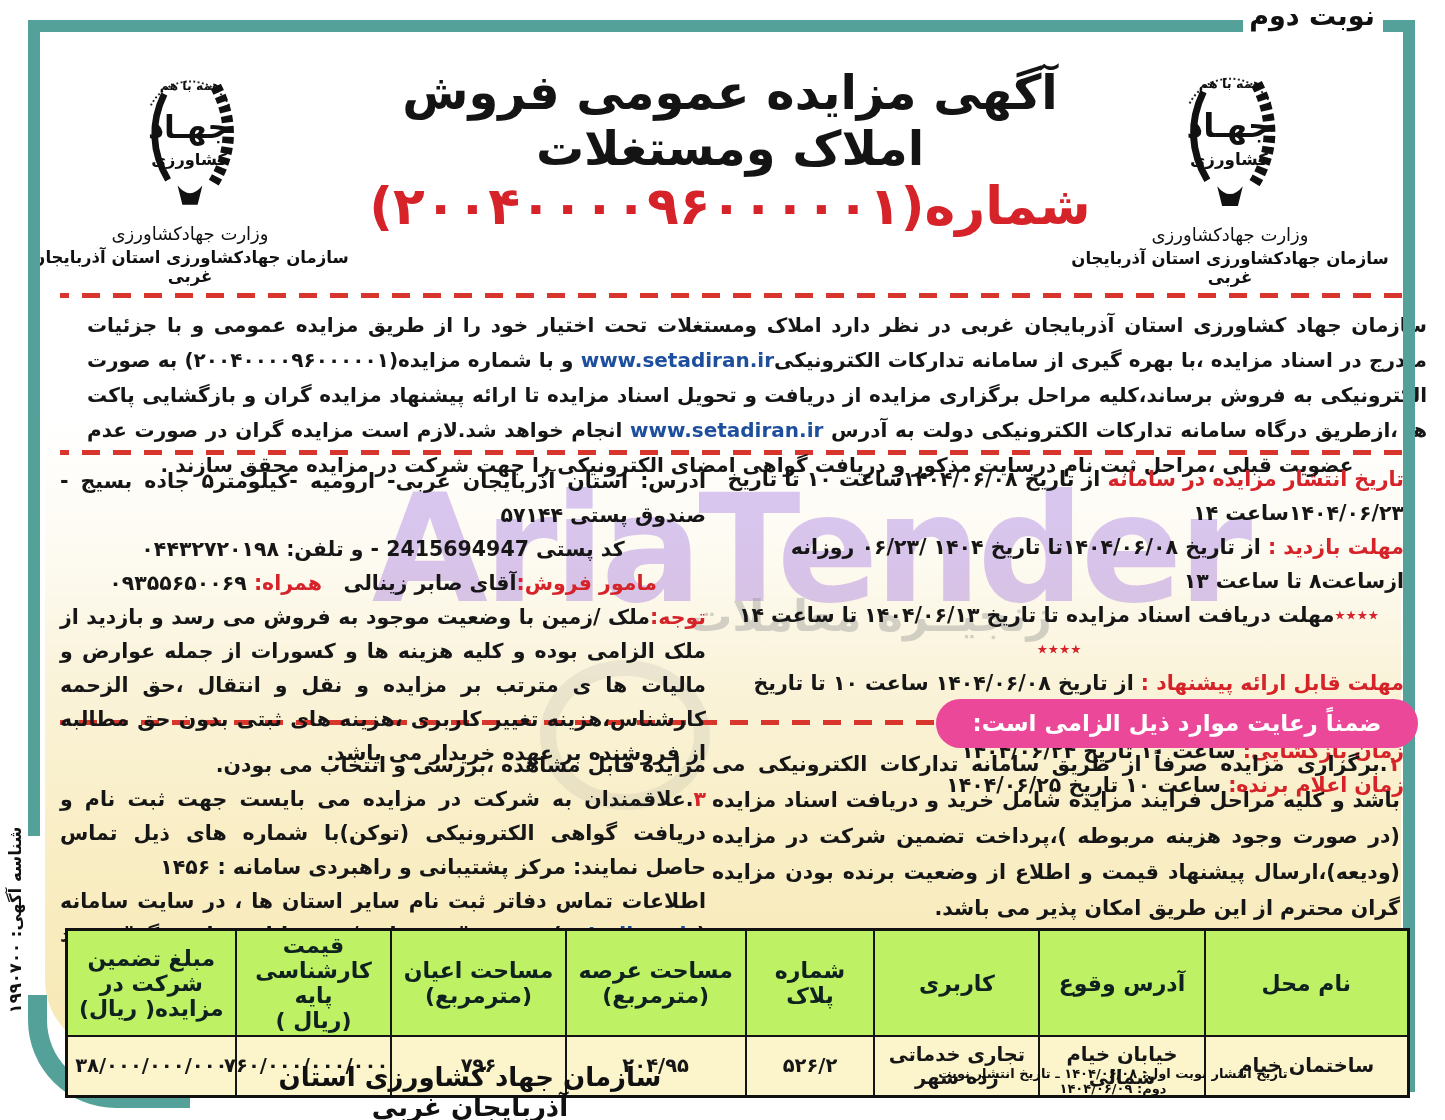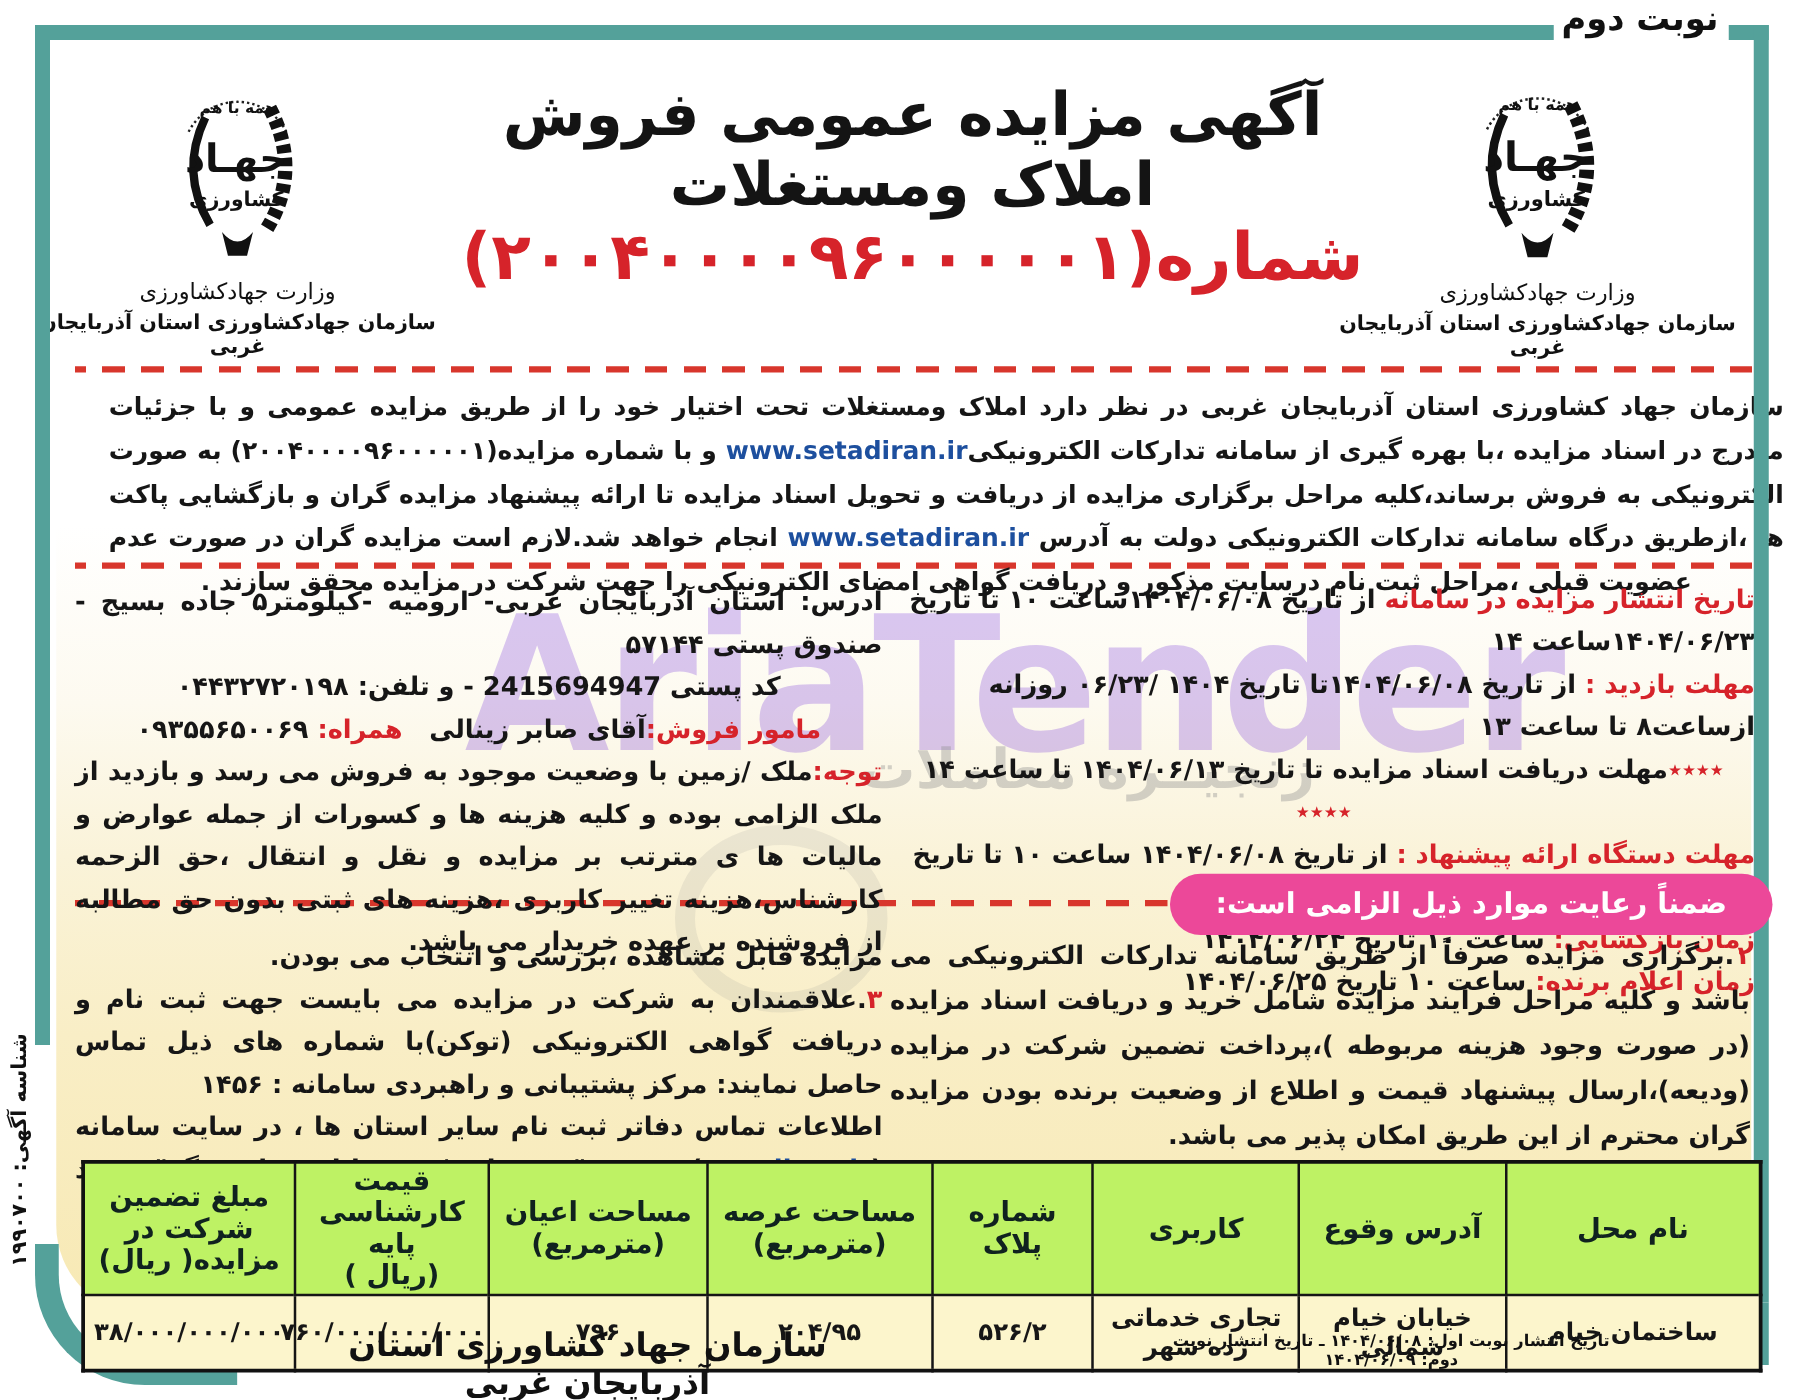--- a/index.html
+++ b/index.html
@@ -102,21 +102,21 @@
 <div class="abs dash" style="left:60px;top:293px;width:1342px;"></div>
 <div class="abs dash" style="left:60px;top:450px;width:1342px;"></div>
 <div class="abs dash" style="left:60px;top:720px;width:874px;"></div>
 
 <div class="abs intro"><span>سازمان جهاد کشاورزی استان آذربایجان غربی در نظر دارد املاک ومستغلات تحت اختیار خود را از طریق مزایده عمومی و با جزئیات مندرج در اسناد مزایده ،با بهره گیری از سامانه تدارکات الکترونیکی</span><span class="link">www.setadiran.ir</span><span> و با شماره مزایده(۲۰۰۴۰۰۰۰۹۶۰۰۰۰۰۱) به صورت الکترونیکی به فروش برساند،کلیه مراحل برگزاری مزایده از دریافت و تحویل اسناد مزایده تا ارائه پیشنهاد مزایده گران و بازگشایی پاکت ها ،ازطریق درگاه سامانه تدارکات الکترونیکی دولت به آدرس </span><span class="link">www.setadiran.ir</span><span> انجام خواهد شد.لازم است مزایده گران در صورت عدم عضویت قبلی ،مراحل ثبت نام درسایت مذکور و دریافت گواهی امضای الکترونیکی را جهت شرکت در مزایده محقق سازند .</span></div>
 
 <div class="abs sched">
   <div><span class="red">تاریخ انتشار مزایده در سامانه</span><span> از تاریخ ۱۴۰۴/۰۶/۰۸ساعت ۱۰ تا تاریخ ۱۴۰۴/۰۶/۲۳ساعت ۱۴</span></div>
   <div><span class="red">مهلت بازدید :</span><span> از تاریخ ۱۴۰۴/۰۶/۰۸تا تاریخ ۱۴۰۴ /۰۶/۲۳ روزانه ازساعت۸ تا ساعت ۱۳</span></div>
   <div style="text-align:center;"><span class="red">٭٭٭٭</span><span>مهلت دریافت اسناد مزایده تا تاریخ ۱۴۰۴/۰۶/۱۳ تا ساعت ۱۴ </span><span class="red">٭٭٭٭</span></div>
-  <div><span class="red">مهلت دستگاه ارائه پیشنهاد :</span><span> از تاریخ ۱۴۰۴/۰۶/۰۸ ساعت ۱۰ تا تاریخ ۱۴۰۴/۰۶/۲۳ ساعت ۱۴</span></div>
+  <div><span class="red">مهلت قابل ارائه پیشنهاد :</span><span> از تاریخ ۱۴۰۴/۰۶/۰۸ ساعت ۱۰ تا تاریخ ۱۴۰۴/۰۶/۲۳ ساعت ۱۴</span></div>
   <div><span class="red">زمان بازگشایی:</span><span> ساعت ۱۰ تاریخ ۱۴۰۴/۰۶/۲۴</span></div>
   <div><span class="red">زمان اعلام برنده:</span><span> ساعت ۱۰ تاریخ ۱۴۰۴/۰۶/۲۵</span></div>
 </div>
 
 <div class="abs info">
   <div class="just">آدرس: استان آذربایجان غربی- ارومیه -کیلومتر۵ جاده بسیج - صندوق پستی ۵۷۱۴۴</div>
   <div class="center">کد پستی 2415694947 - و تلفن: ۰۴۴۳۲۷۲۰۱۹۸</div>
   <div class="center"><span class="red">مامور فروش:</span><span>آقای صابر زینالی</span><span>&nbsp;&nbsp;&nbsp;</span><span class="red">همراه:</span><span> ۰۹۳۵۵۶۵۰۰۶۹</span></div>
   <div class="just"><span class="red">توجه:</span><span>ملک /زمین با وضعیت موجود به فروش می رسد و بازدید از ملک الزامی بوده و کلیه هزینه ها و کسورات از جمله عوارض و مالیات ها ی مترتب بر مزایده و نقل و انتقال ،حق الزحمه کارشناس،هزینه تغییر کاربری ،هزینه های ثبتی بدون  حق مطالبه از فروشنده بر عهده خریدار می باشد.</span></div>
 </div>

